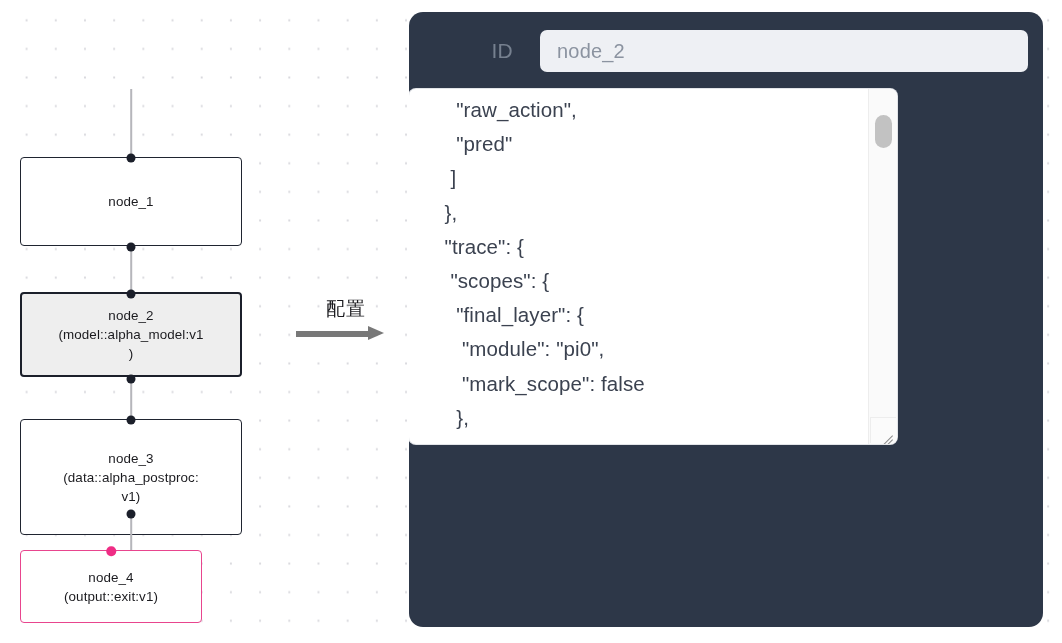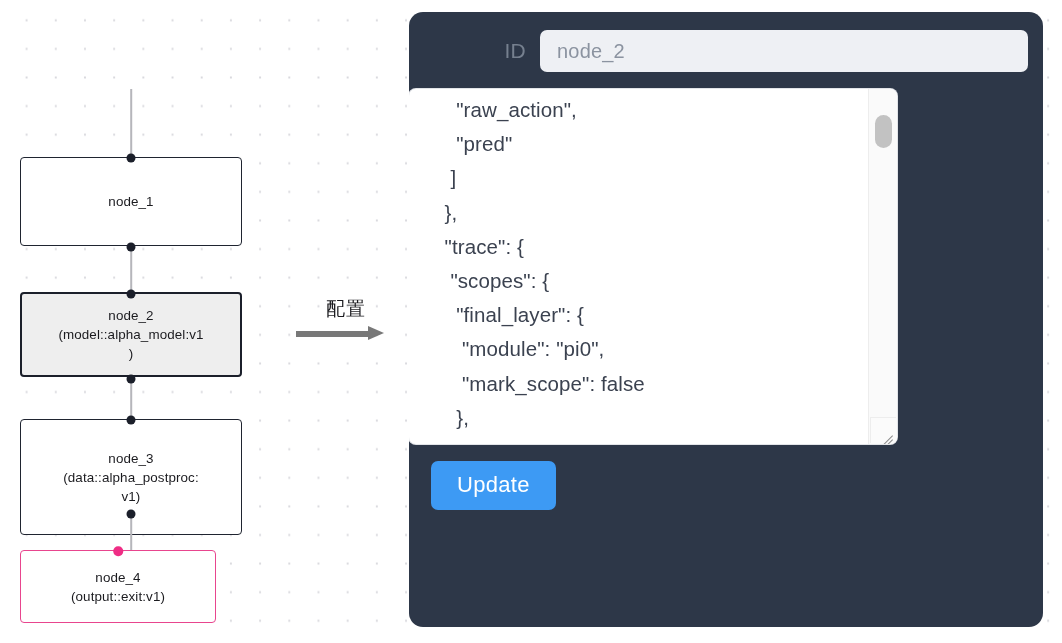--- a/index.html
+++ b/index.html
@@ -125,21 +125,21 @@
   }
   .field-row {
     display: flex;
     align-items: flex-start;
     margin-bottom: 17px;
   }
   .field-label {
     width: 131px;
     flex: 0 0 131px;
     text-align: right;
-    padding-right: 14px;
+    padding-right: 27px;
     box-sizing: border-box;
     color: #76808f;
     font-size: 21px;
     line-height: 42px;
     letter-spacing: .3px;
   }
   .field-label.config-label { line-height: 48px; }
 
   .text-input {
     width: 488px;
@@ -271,21 +271,21 @@
   </div>
 
   <div class="node" style="left:20px; top:419px; width:222px; height:116px;">
     <span class="n-title">node_3</span>
     <span class="n-type" style="white-space:pre-line;">(data::alpha_postproc:
 v1)</span>
     <div class="handle" style="top:0px;"></div>
     <div class="handle" style="top:94px;"></div>
   </div>
 
-  <div class="node end" style="left:20px; top:550px; width:196px; height:73px;">
+  <div class="node end" style="left:20px; top:550px; width:182px; height:73px;">
     <span class="n-title">node_4</span>
     <span class="n-type">(output::exit:v1)</span>
     <div class="handle pink" style="top:0px;"></div>
   </div>
 
   <div id="annot">
     <div class="annot-label">配置</div>
     <div class="arrow">
       <div class="shaft"></div>
       <div class="head"></div>
@@ -314,16 +314,13 @@
      "mark_scope": false
     },
     "action_model": {</div>
       <div class="ta-scrollbar">
         <div class="ta-thumb"></div>
       </div>
       <div class="ta-resize"></div>
     </div>
   </div>
 
-  <div id="btn-row">
-    <button class="update-btn">Update</button>
-  </div>
 </div>
 
 </body></html>

